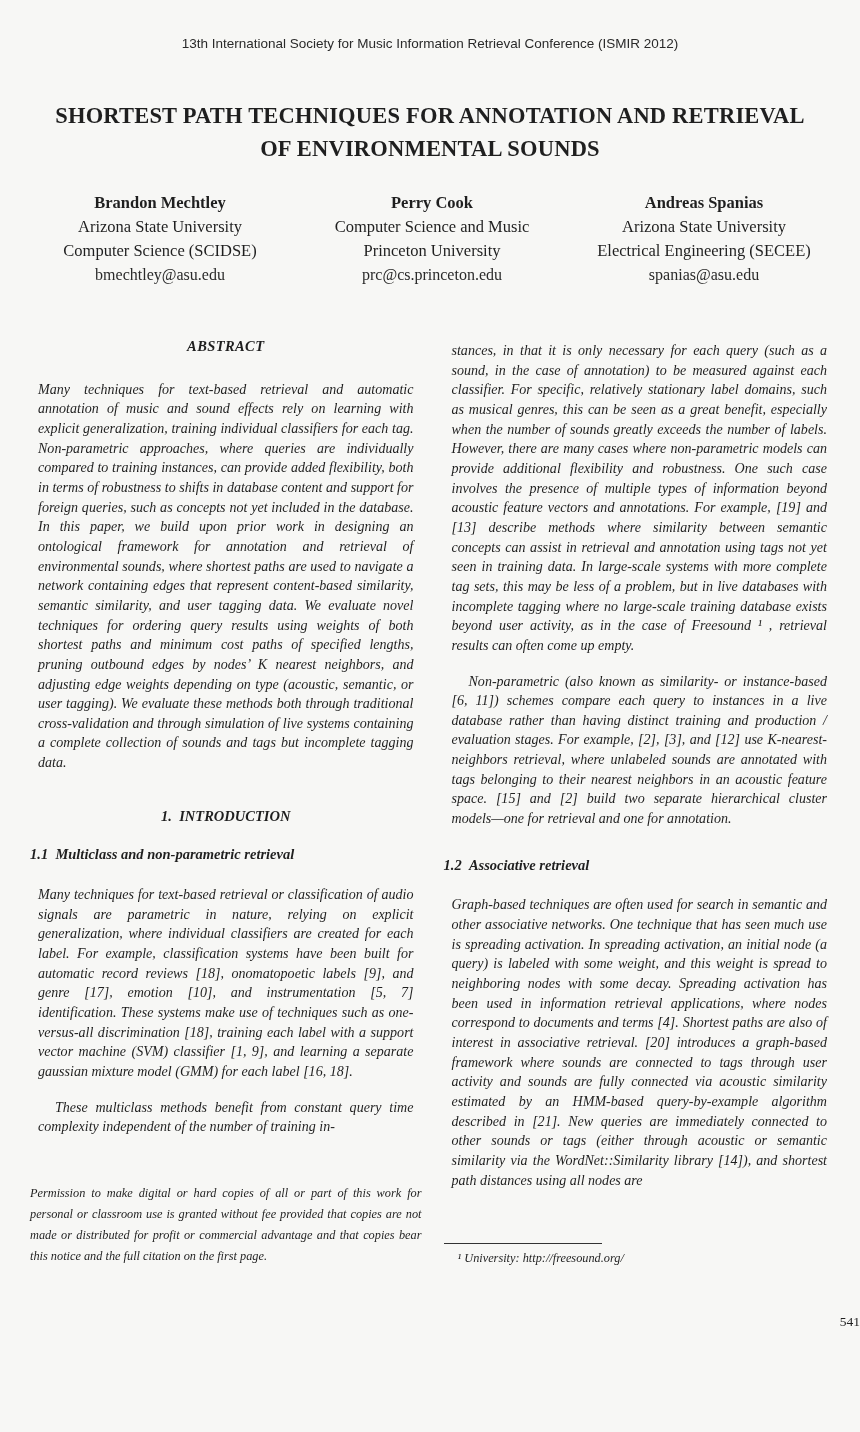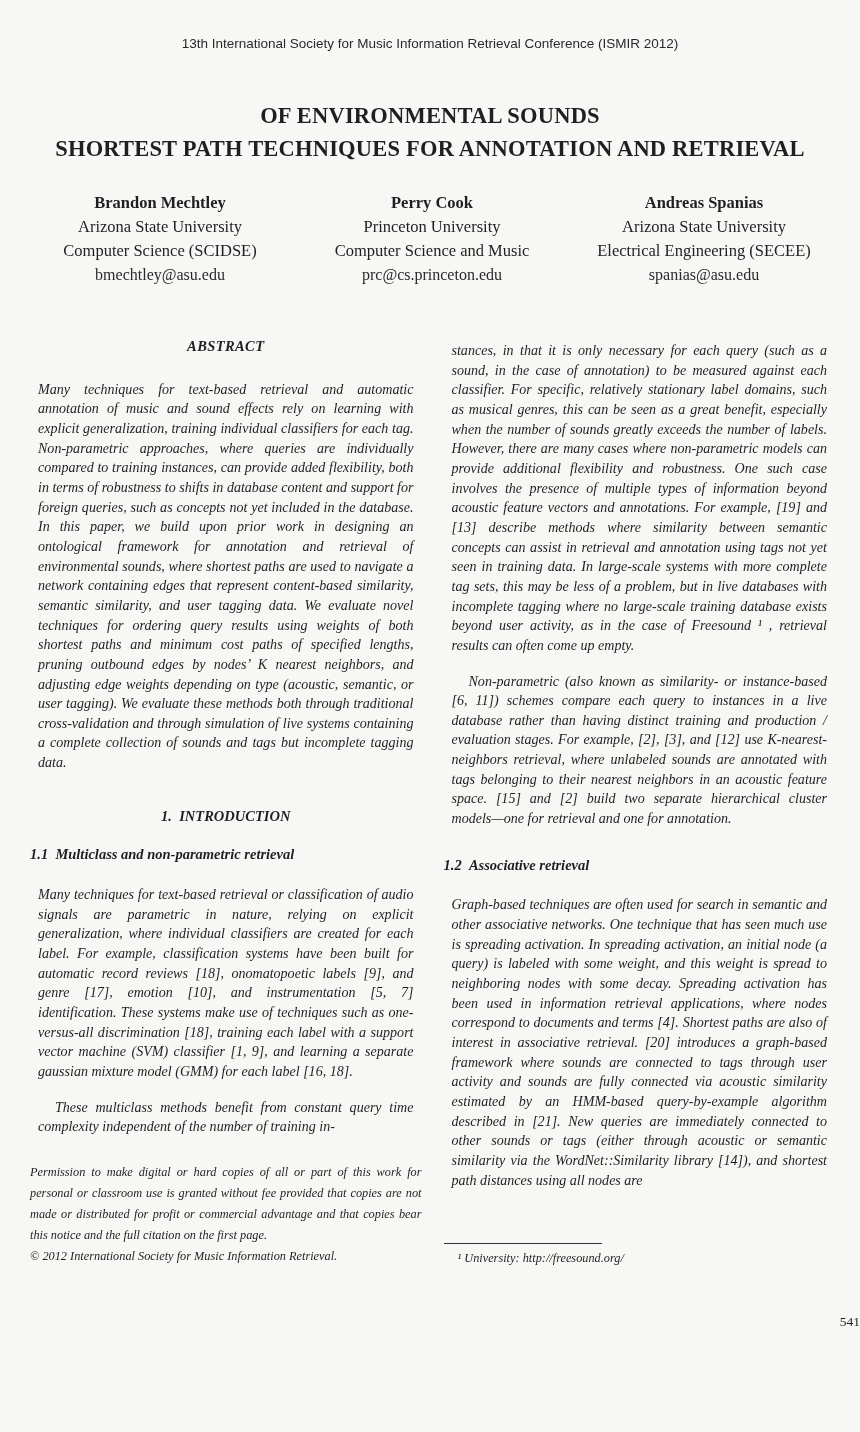--- a/index.html
+++ b/index.html
@@ -109,35 +109,35 @@
   }
 </style>
 </head>
 <body>
 
 <div class="page">
 
   <div class="running-header">13th International Society for Music Information Retrieval Conference (ISMIR 2012)</div>
 
   <h1 class="title">
+    <span>SHORTEST PATH TECHNIQUES FOR ANNOTATION AND RETRIEVAL</span>
     <span>OF ENVIRONMENTAL SOUNDS</span>
-    <span>SHORTEST PATH TECHNIQUES FOR ANNOTATION AND RETRIEVAL</span>
   </h1>
 
   <div class="authors">
     <div class="author">
       <div class="name">Brandon Mechtley</div>
       <div>Arizona State University</div>
       <div>Computer Science (SCIDSE)</div>
       <div class="email">bmechtley@asu.edu</div>
     </div>
     <div class="author">
       <div class="name">Perry Cook</div>
+      <div>Computer Science and Music</div>
       <div>Princeton University</div>
-      <div>Computer Science and Music</div>
       <div class="email">prc@cs.princeton.edu</div>
     </div>
     <div class="author">
       <div class="name">Andreas Spanias</div>
       <div>Arizona State University</div>
       <div>Electrical Engineering (SECEE)</div>
       <div class="email">spanias@asu.edu</div>
     </div>
   </div>
 
@@ -148,21 +148,20 @@
       <p class="just">Many techniques for text-based retrieval and automatic annotation of music and sound effects rely on learning with explicit generalization, training individual classifiers for each tag. Non-parametric approaches, where queries are individually compared to training instances, can provide added flexibility, both in terms of robustness to shifts in database content and support for foreign queries, such as concepts not yet included in the database. In this paper, we build upon prior work in designing an ontological framework for annotation and retrieval of environmental sounds, where shortest paths are used to navigate a network containing edges that represent content-based similarity, semantic similarity, and user tagging data. We evaluate novel techniques for ordering query results using weights of both shortest paths and minimum cost paths of specified lengths, pruning outbound edges by nodes’ K nearest neighbors, and adjusting edge weights depending on type (acoustic, semantic, or user tagging). We evaluate these methods both through traditional cross-validation and through simulation of live systems containing a complete collection of sounds and tags but incomplete tagging data.</p>
 
       <div class="h-section">1. INTRODUCTION</div>
 
       <div class="h-sub">1.1 Multiclass and non-parametric retrieval</div>
       <p class="just">Many techniques for text-based retrieval or classification of audio signals are parametric in nature, relying on explicit generalization, where individual classifiers are created for each label. For example, classification systems have been built for automatic record reviews [18], onomatopoetic labels [9], and genre [17], emotion [10], and instrumentation [5, 7] identification. These systems make use of techniques such as one-versus-all discrimination [18], training each label with a support vector machine (SVM) classifier [1, 9], and learning a separate gaussian mixture model (GMM) for each label [16, 18].</p>
       <p class="just indent">These multiclass methods benefit from constant query time complexity independent of the number of training in-</p>
 
       <div class="perm">
         <p>Permission to make digital or hard copies of all or part of this work for personal or classroom use is granted without fee provided that copies are not made or distributed for profit or commercial advantage and that copies bear this notice and the full citation on the first page.</p>
-        <p>© 2012 International Society for Music Information Retrieval.</p>
       </div>
     </div>
 
     <div class="col">
       <p class="just">stances, in that it is only necessary for each query (such as a sound, in the case of annotation) to be measured against each classifier. For specific, relatively stationary label domains, such as musical genres, this can be seen as a great benefit, especially when the number of sounds greatly exceeds the number of labels. However, there are many cases where non-parametric models can provide additional flexibility and robustness. One such case involves the presence of multiple types of information beyond acoustic feature vectors and annotations. For example, [19] and [13] describe methods where similarity between semantic concepts can assist in retrieval and annotation using tags not yet seen in training data. In large-scale systems with more complete tag sets, this may be less of a problem, but in live databases with incomplete tagging where no large-scale training database exists beyond user activity, as in the case of Freesound ¹ , retrieval results can often come up empty.</p>
       <p class="just indent">Non-parametric (also known as similarity- or instance-based [6, 11]) schemes compare each query to instances in a live database rather than having distinct training and production / evaluation stages. For example, [2], [3], and [12] use K-nearest-neighbors retrieval, where unlabeled sounds are annotated with tags belonging to their nearest neighbors in an acoustic feature space. [15] and [2] build two separate hierarchical cluster models—one for retrieval and one for annotation.</p>
 
       <div class="h-sub">1.2 Associative retrieval</div>
       <p class="just">Graph-based techniques are often used for search in semantic and other associative networks. One technique that has seen much use is spreading activation. In spreading activation, an initial node (a query) is labeled with some weight, and this weight is spread to neighboring nodes with some decay. Spreading activation has been used in information retrieval applications, where nodes correspond to documents and terms [4]. Shortest paths are also of interest in associative retrieval. [20] introduces a graph-based framework where sounds are connected to tags through user activity and sounds are fully connected via acoustic similarity estimated by an HMM-based query-by-example algorithm described in [21]. New queries are immediately connected to other sounds or tags (either through acoustic or semantic similarity via the WordNet::Similarity library [14]), and shortest path distances using all nodes are</p>
 

